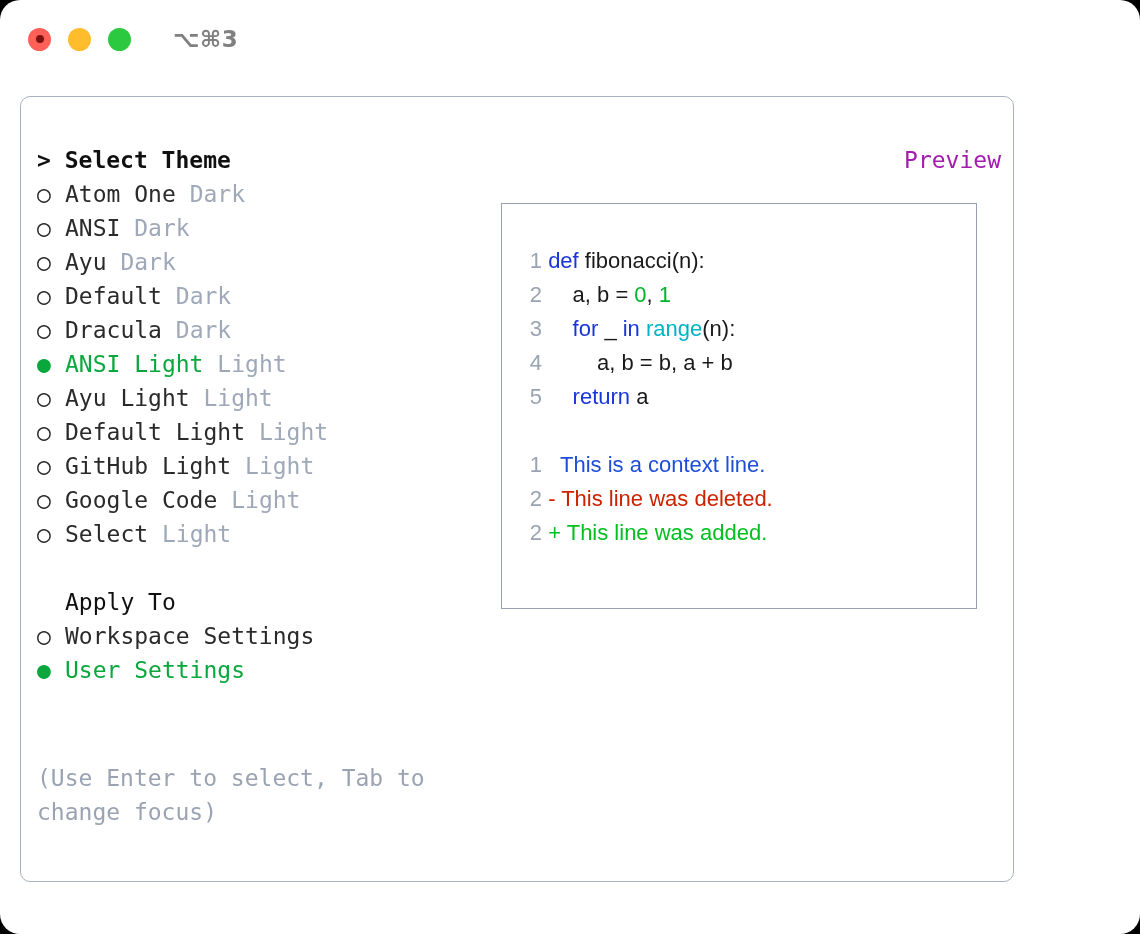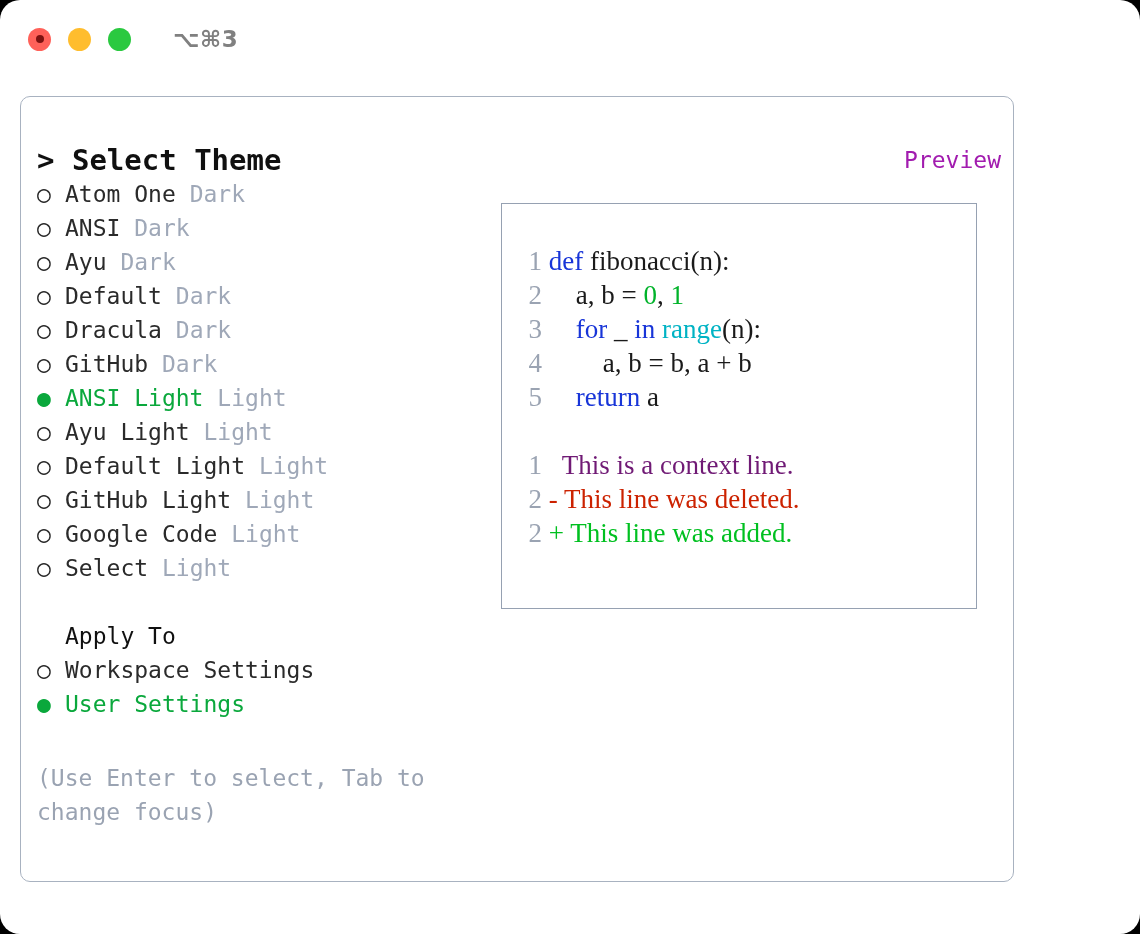--- a/index.html
+++ b/index.html
@@ -105,21 +105,21 @@
   
   .left-col {
     position: absolute;
     left: 16px;
     top: 46px;
     width: 450px;
   }
 
   .section-title {
     font-family: "DejaVu Sans Mono", "Liberation Mono", monospace;
-    font-size: 29px;
+    font-size: 23px;
     font-weight: 700;
     color: #101010;
     line-height: 34px;
     white-space: pre;
   }
 
   .subsection-title {
     font-family: "DejaVu Sans Mono", "Liberation Mono", monospace;
     font-size: 23px;
     font-weight: 400;
@@ -188,43 +188,43 @@
     margin-top: 26px;
     width: 476px;
     height: 406px;
     border: 1.5px solid #96a1b2;
     box-sizing: border-box;
     background: #ffffff;
     padding: 40px 0 0 16px;
   }
 
   .code-line {
-    font-family: Liberation Serif, serif;
-    font-size: 27px;
+    font-family: Liberation Sans, sans-serif;
+    font-size: 22px;
     line-height: 34px;
     white-space: pre;
   }
 
   .lineno {
     display: inline-block;
     width: 24px;
     text-align: right;
     color: #9aa3b2;
   }
 
   .code-body { color: #1a1a1a; }
 
   .kw   { color: #1835d8; }
   .bi   { color: #00b3c4; }
   .num  { color: #00b32a; }
   .fn   { color: #1a1a1a; }
 
   .diff-gap { height: 34px; }
 
-  .diff-ctx { color: #701a75; }
+  .diff-ctx { color: #1d4ed8; }
   .diff-del { color: #cc2200; }
   .diff-add { color: #00c020; }
 </style>
 </head>
 <body>
 
 <div class="screen">
   <div class="window">
 
     <div class="titlebar">
@@ -240,21 +240,20 @@
       <div class="panel-inner">
 
         <div class="left-col">
           <div class="section-title">&gt; Select Theme</div>
           <div id="theme-list">
               <div class="theme-row"><span class="bullet">○</span><span class="theme-name">Atom One</span> <span class="theme-kind">Dark</span></div>
               <div class="theme-row"><span class="bullet">○</span><span class="theme-name">ANSI</span> <span class="theme-kind">Dark</span></div>
               <div class="theme-row"><span class="bullet">○</span><span class="theme-name">Ayu</span> <span class="theme-kind">Dark</span></div>
               <div class="theme-row"><span class="bullet">○</span><span class="theme-name">Default</span> <span class="theme-kind">Dark</span></div>
               <div class="theme-row"><span class="bullet">○</span><span class="theme-name">Dracula</span> <span class="theme-kind">Dark</span></div>
-              <div class="theme-row"><span class="bullet">○</span><span class="theme-name">GitHub</span> <span class="theme-kind">Dark</span></div>
               <div class="theme-row selected"><span class="bullet sel">●</span><span class="theme-name">ANSI Light</span> <span class="theme-kind">Light</span></div>
               <div class="theme-row"><span class="bullet">○</span><span class="theme-name">Ayu Light</span> <span class="theme-kind">Light</span></div>
               <div class="theme-row"><span class="bullet">○</span><span class="theme-name">Default Light</span> <span class="theme-kind">Light</span></div>
               <div class="theme-row"><span class="bullet">○</span><span class="theme-name">GitHub Light</span> <span class="theme-kind">Light</span></div>
               <div class="theme-row"><span class="bullet">○</span><span class="theme-name">Google Code</span> <span class="theme-kind">Light</span></div>
               <div class="theme-row"><span class="bullet">○</span><span class="theme-name">Select</span> <span class="theme-kind">Light</span></div>
             </div>
 
           <div class="spacer-line"></div>
 

